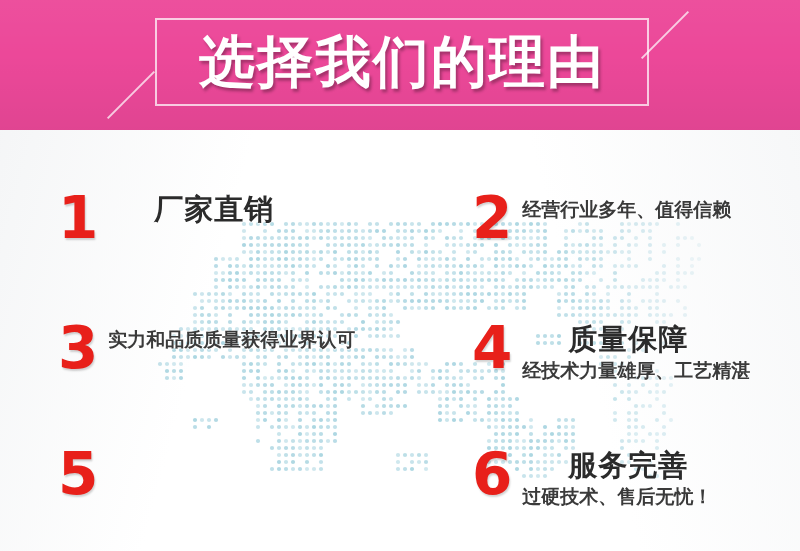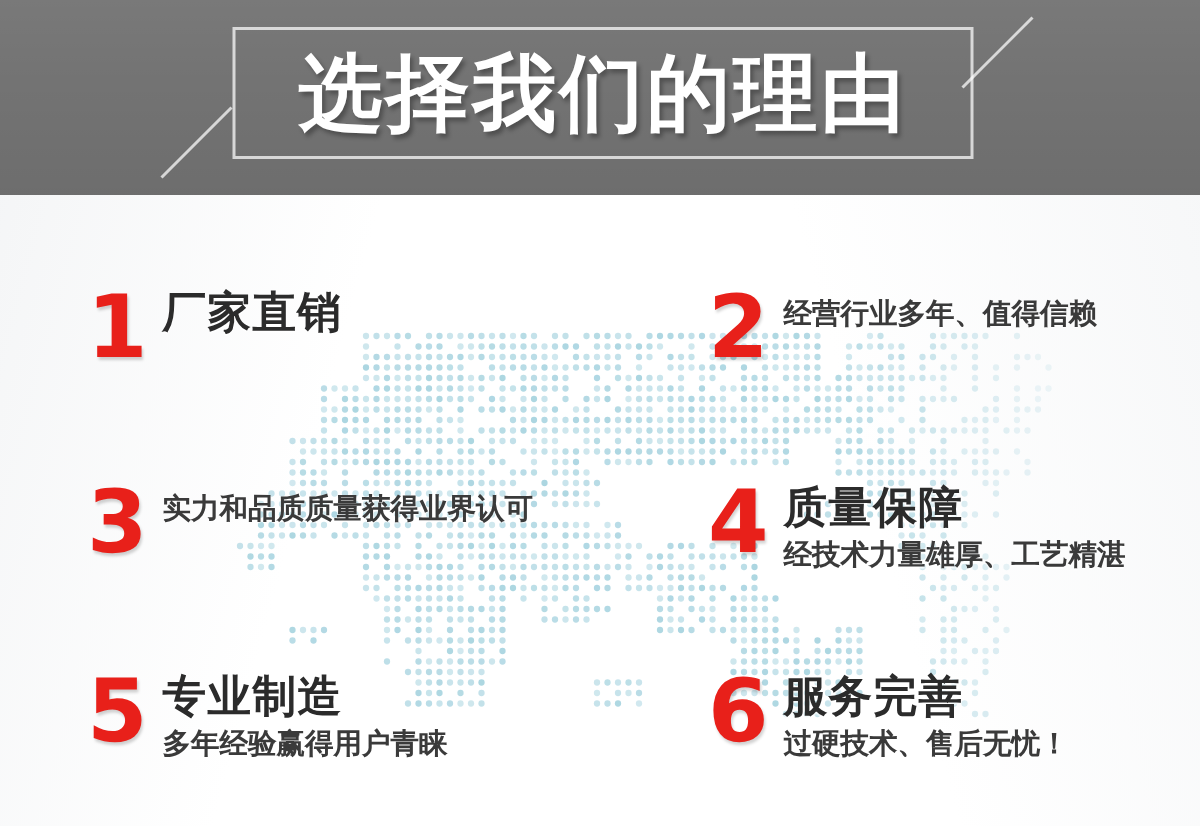--- a/index.html
+++ b/index.html
@@ -17,21 +17,21 @@
     overflow: hidden;
     background: #ffffff;
   }
 
   
   #banner {
     position: absolute;
     left: 0; top: 0;
     width: 800px;
     height: 130px;
-    background: #737373;
+    background: #ec4899;
     overflow: hidden;
   }
   #banner-sheen {
     position: absolute;
     left: 0; top: 0; right: 0; bottom: 0;
     background: linear-gradient(180deg, rgba(255,255,255,0.045) 0%, rgba(255,255,255,0.00) 42%, rgba(0,0,0,0.05) 100%);
     pointer-events: none;
   }
   #banner-frame {
     position: absolute;
@@ -134,20 +134,21 @@
   }
   .feat-title {
     display: block;
     color: #2b2b2b;
     font-size: 29px;
     font-weight: bold;
     line-height: 1.08;
     letter-spacing: 1px;
     white-space: nowrap;
     text-shadow: 0 1px 1px rgba(255,255,255,0.85);
+    margin-left: 46px;
   }
   .feat-sub {
     display: block;
     color: #3a3a3a;
     font-size: 19px;
     font-weight: bold;
     line-height: 1.25;
     margin-top: 4px;
     white-space: nowrap;
     text-shadow: 0 1px 1px rgba(255,255,255,0.9);
@@ -1627,24 +1628,20 @@
       <div class="feature" id="feature-4">
         <span class="feat-num">4</span>
         <span class="feat-text">
           <span class="feat-title">质量保障</span>
           <span class="feat-sub">经技术力量雄厚、工艺精湛</span>
         </span>
       </div>
 
       <div class="feature" id="feature-5">
         <span class="feat-num">5</span>
-        <span class="feat-text">
-          <span class="feat-title">专业制造</span>
-          <span class="feat-sub">多年经验赢得用户青睐</span>
-        </span>
       </div>
 
       <div class="feature" id="feature-6">
         <span class="feat-num">6</span>
         <span class="feat-text">
           <span class="feat-title">服务完善</span>
           <span class="feat-sub">过硬技术、售后无忧！</span>
         </span>
       </div>
 

